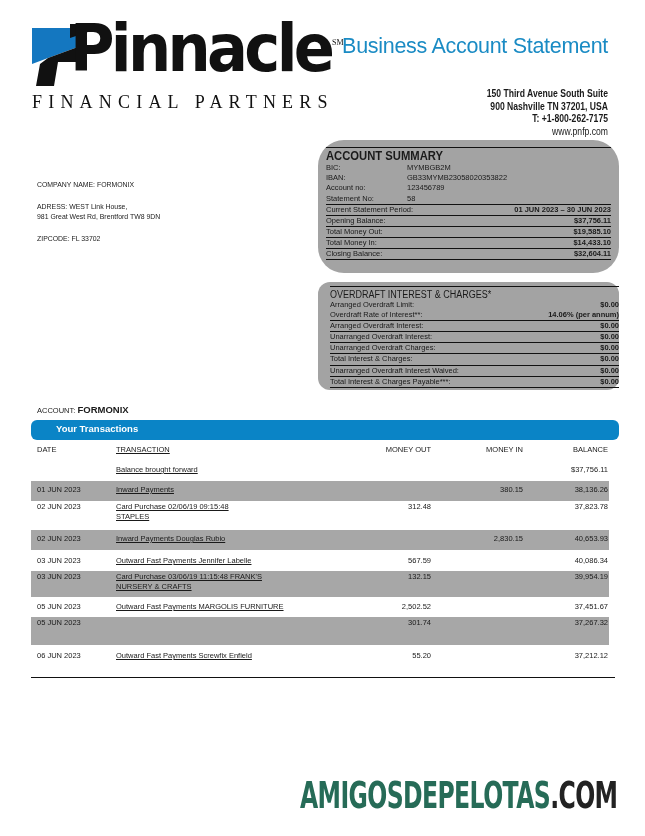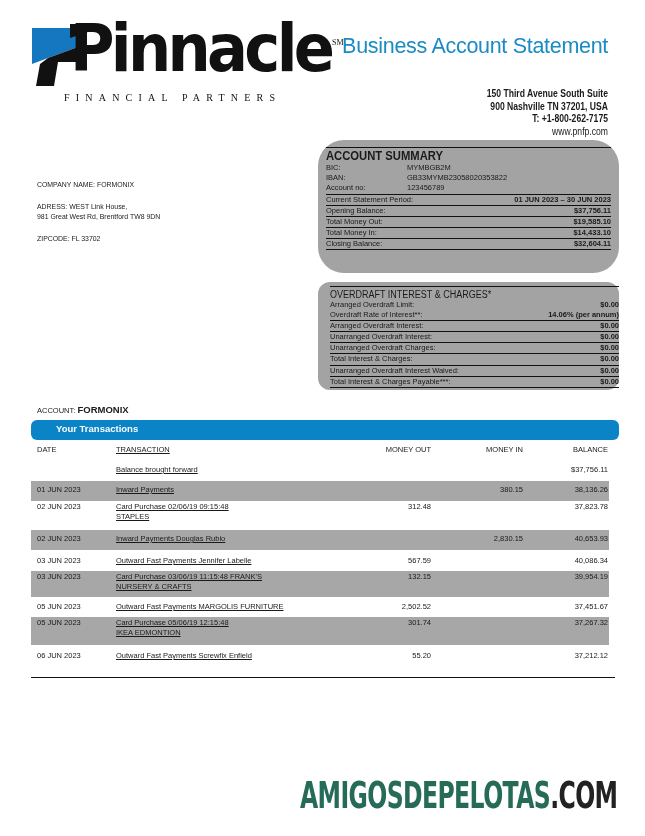--- a/index.html
+++ b/index.html
@@ -4,21 +4,21 @@
 <style>
   * { box-sizing: border-box; margin: 0; padding: 0; }
   html, body { width: 645px; height: 836px; background: #ffffff; overflow: hidden; }
   body { position: relative; font-family: "Liberation Sans", sans-serif; color: #1a1a1a; }
 
   
   .logo { position: absolute; left: 30px; top: 24px; width: 290px; height: 86px; }
   .logo-mark { position: absolute; left: 0; top: 0; }
   .logo-word { position: absolute; left: 40px; top: -8px; font-family: "DejaVu Sans", sans-serif; font-weight: bold; font-size: 66px; letter-spacing: -4px; color: #111; transform: scaleX(0.92); transform-origin: left top; line-height: 1; }
   .logo-sm { position: absolute; left: 302px; top: 14px; font-size: 8px; color: #111; font-family: "Liberation Serif", serif; }
-  .logo-tag { position: absolute; left: 2px; top: 68px; font-family: "Liberation Serif", serif; font-size: 10px; letter-spacing: 6.2px; color: #111; white-space: nowrap; margin-left: 32px; }
+  .logo-tag { position: absolute; left: 2px; top: 68px; font-family: "Liberation Serif", serif; font-size: 18px; letter-spacing: 6.2px; color: #111; white-space: nowrap; }
 
   .doc-title { position: absolute; right: 37px; top: 34px; font-size: 21.5px; color: #1a8bc4; letter-spacing: -0.3px; text-align: center; }
 
   .bank-addr { position: absolute; right: 37px; top: 88px; text-align: right; font-size: 10px; font-weight: bold; line-height: 12.5px; transform: scaleX(0.86); transform-origin: right top; }
   .bank-addr .web { font-weight: normal; }
 
   
   .company { position: absolute; left: 37px; top: 180px; font-size: 7.5px; line-height: 10px; transform: scaleX(0.92); transform-origin: left top; }
   .company p { margin-bottom: 12px; }
 
@@ -104,20 +104,24 @@
       <span>MYMBGB2M</span>
     </div>
   <div class="kv">
       <span class="k">IBAN:</span>
       <span>GB33MYMB23058020353822</span>
     </div>
   <div class="kv">
       <span class="k">Account no:</span>
       <span>123456789</span>
     </div>
+  <div class="kv">
+      <span class="k">Statement No:</span>
+      <span>58</span>
+    </div>
   <div class="row first">
       <span class="k">Current Statement Period:</span>
       <span class="v">01 JUN 2023 – 30 JUN 2023</span>
     </div>
   <div class="row">
       <span class="k">Opening Balance:</span>
       <span class="v">$37,756.11</span>
     </div>
   <div class="row">
       <span class="k">Total Money Out:</span>
@@ -229,21 +233,20 @@
 </div>
 <div class="tx-row" style="top:598px;height:19px;">
   <span class="col c-date">05 JUN 2023</span>
   <span class="col c-desc">Outward Fast Payments MARGOLIS FURNITURE</span>
   <span class="col c-out">2,502.52</span>
   <span class="col c-in"></span>
   <span class="col c-bal">37,451.67</span>
 </div>
 <div class="tx-row shade" style="top:617px;height:28px;">
   <span class="col c-date" style="top:1px">05 JUN 2023</span>
-  <span class="col c-desc" style="top:1px"><span>Card Purchase 05/06/19 12:15:48</span><br><span>IKEA EDMONTION</span></span>
   <span class="col c-out" style="top:1px">301.74</span>
   <span class="col c-in" style="top:1px"></span>
   <span class="col c-bal" style="top:1px">37,267.32</span>
 </div>
 <div class="tx-row" style="top:647px;height:20px;">
   <span class="col c-date">06 JUN 2023</span>
   <span class="col c-desc">Outward Fast Payments Screwfix Enfield</span>
   <span class="col c-out">55.20</span>
   <span class="col c-in"></span>
   <span class="col c-bal">37,212.12</span>

